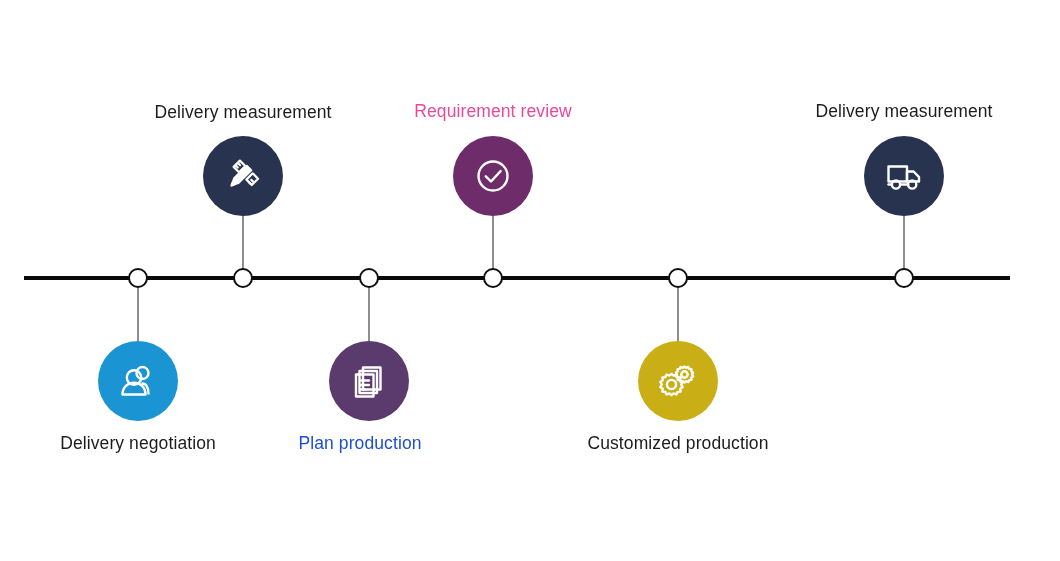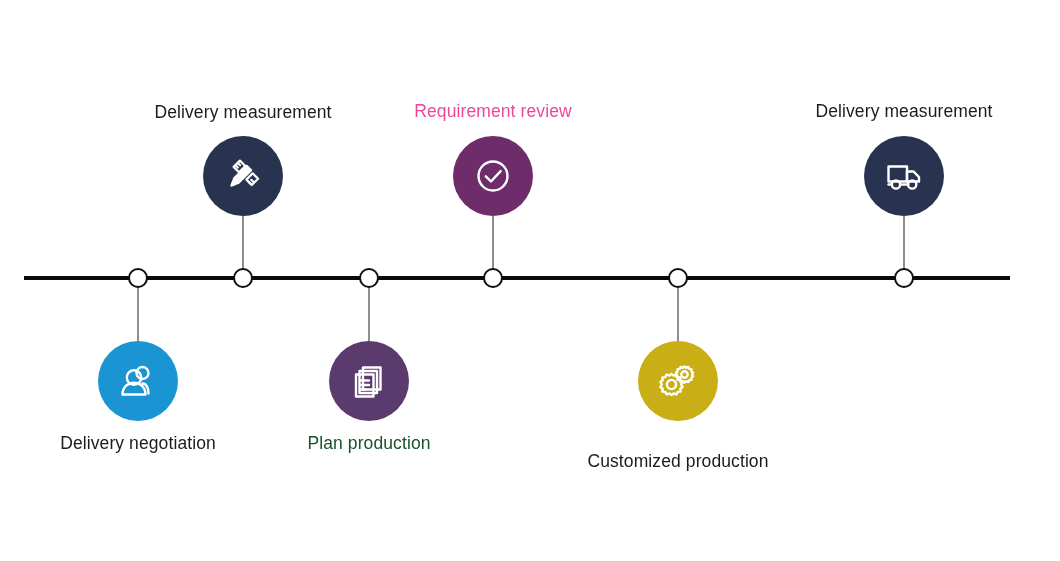--- a/index.html
+++ b/index.html
@@ -152,18 +152,18 @@
       <div class="node" style="left: 138px; top: 278px; background: rgb(255, 255, 255); border-color: rgb(16, 16, 16);"></div>
       <div class="node" style="left: 243px; top: 278px; background: rgb(255, 255, 255); border-color: rgb(16, 16, 16);"></div>
       <div class="node" style="left: 369px; top: 278px; background: rgb(255, 255, 255); border-color: rgb(16, 16, 16);"></div>
       <div class="node" style="left: 493px; top: 278px; background: rgb(255, 255, 255); border-color: rgb(16, 16, 16);"></div>
       <div class="node" style="left: 678px; top: 278px; background: rgb(255, 255, 255); border-color: rgb(16, 16, 16);"></div>
       <div class="node" style="left: 904px; top: 278px; background: rgb(255, 255, 255); border-color: rgb(16, 16, 16);"></div>
     </div>
   <div id="labels">
       <div class="label" style="left: 138px; top: 433px; color: rgb(28, 28, 28);">Delivery negotiation</div>
       <div class="label" style="left: 243px; top: 102px; color: rgb(28, 28, 28);">Delivery measurement</div>
-      <div class="label" style="left: 369px; top: 433px; color: #14532d;">Plan production</div>
+      <div class="label" style="left: 360px; top: 433px; color: #1d4ed8;">Plan production</div>
       <div class="label" style="left: 493px; top: 101px; color: #ec4899;">Requirement review</div>
-      <div class="label" style="left: 678px; top: 451px; color: rgb(28, 28, 28);">Customized production</div>
+      <div class="label" style="left: 678px; top: 433px; color: rgb(28, 28, 28);">Customized production</div>
       <div class="label" style="left: 904px; top: 101px; color: rgb(28, 28, 28);">Delivery measurement</div>
     </div>
 </div>
 
 </body></html>

